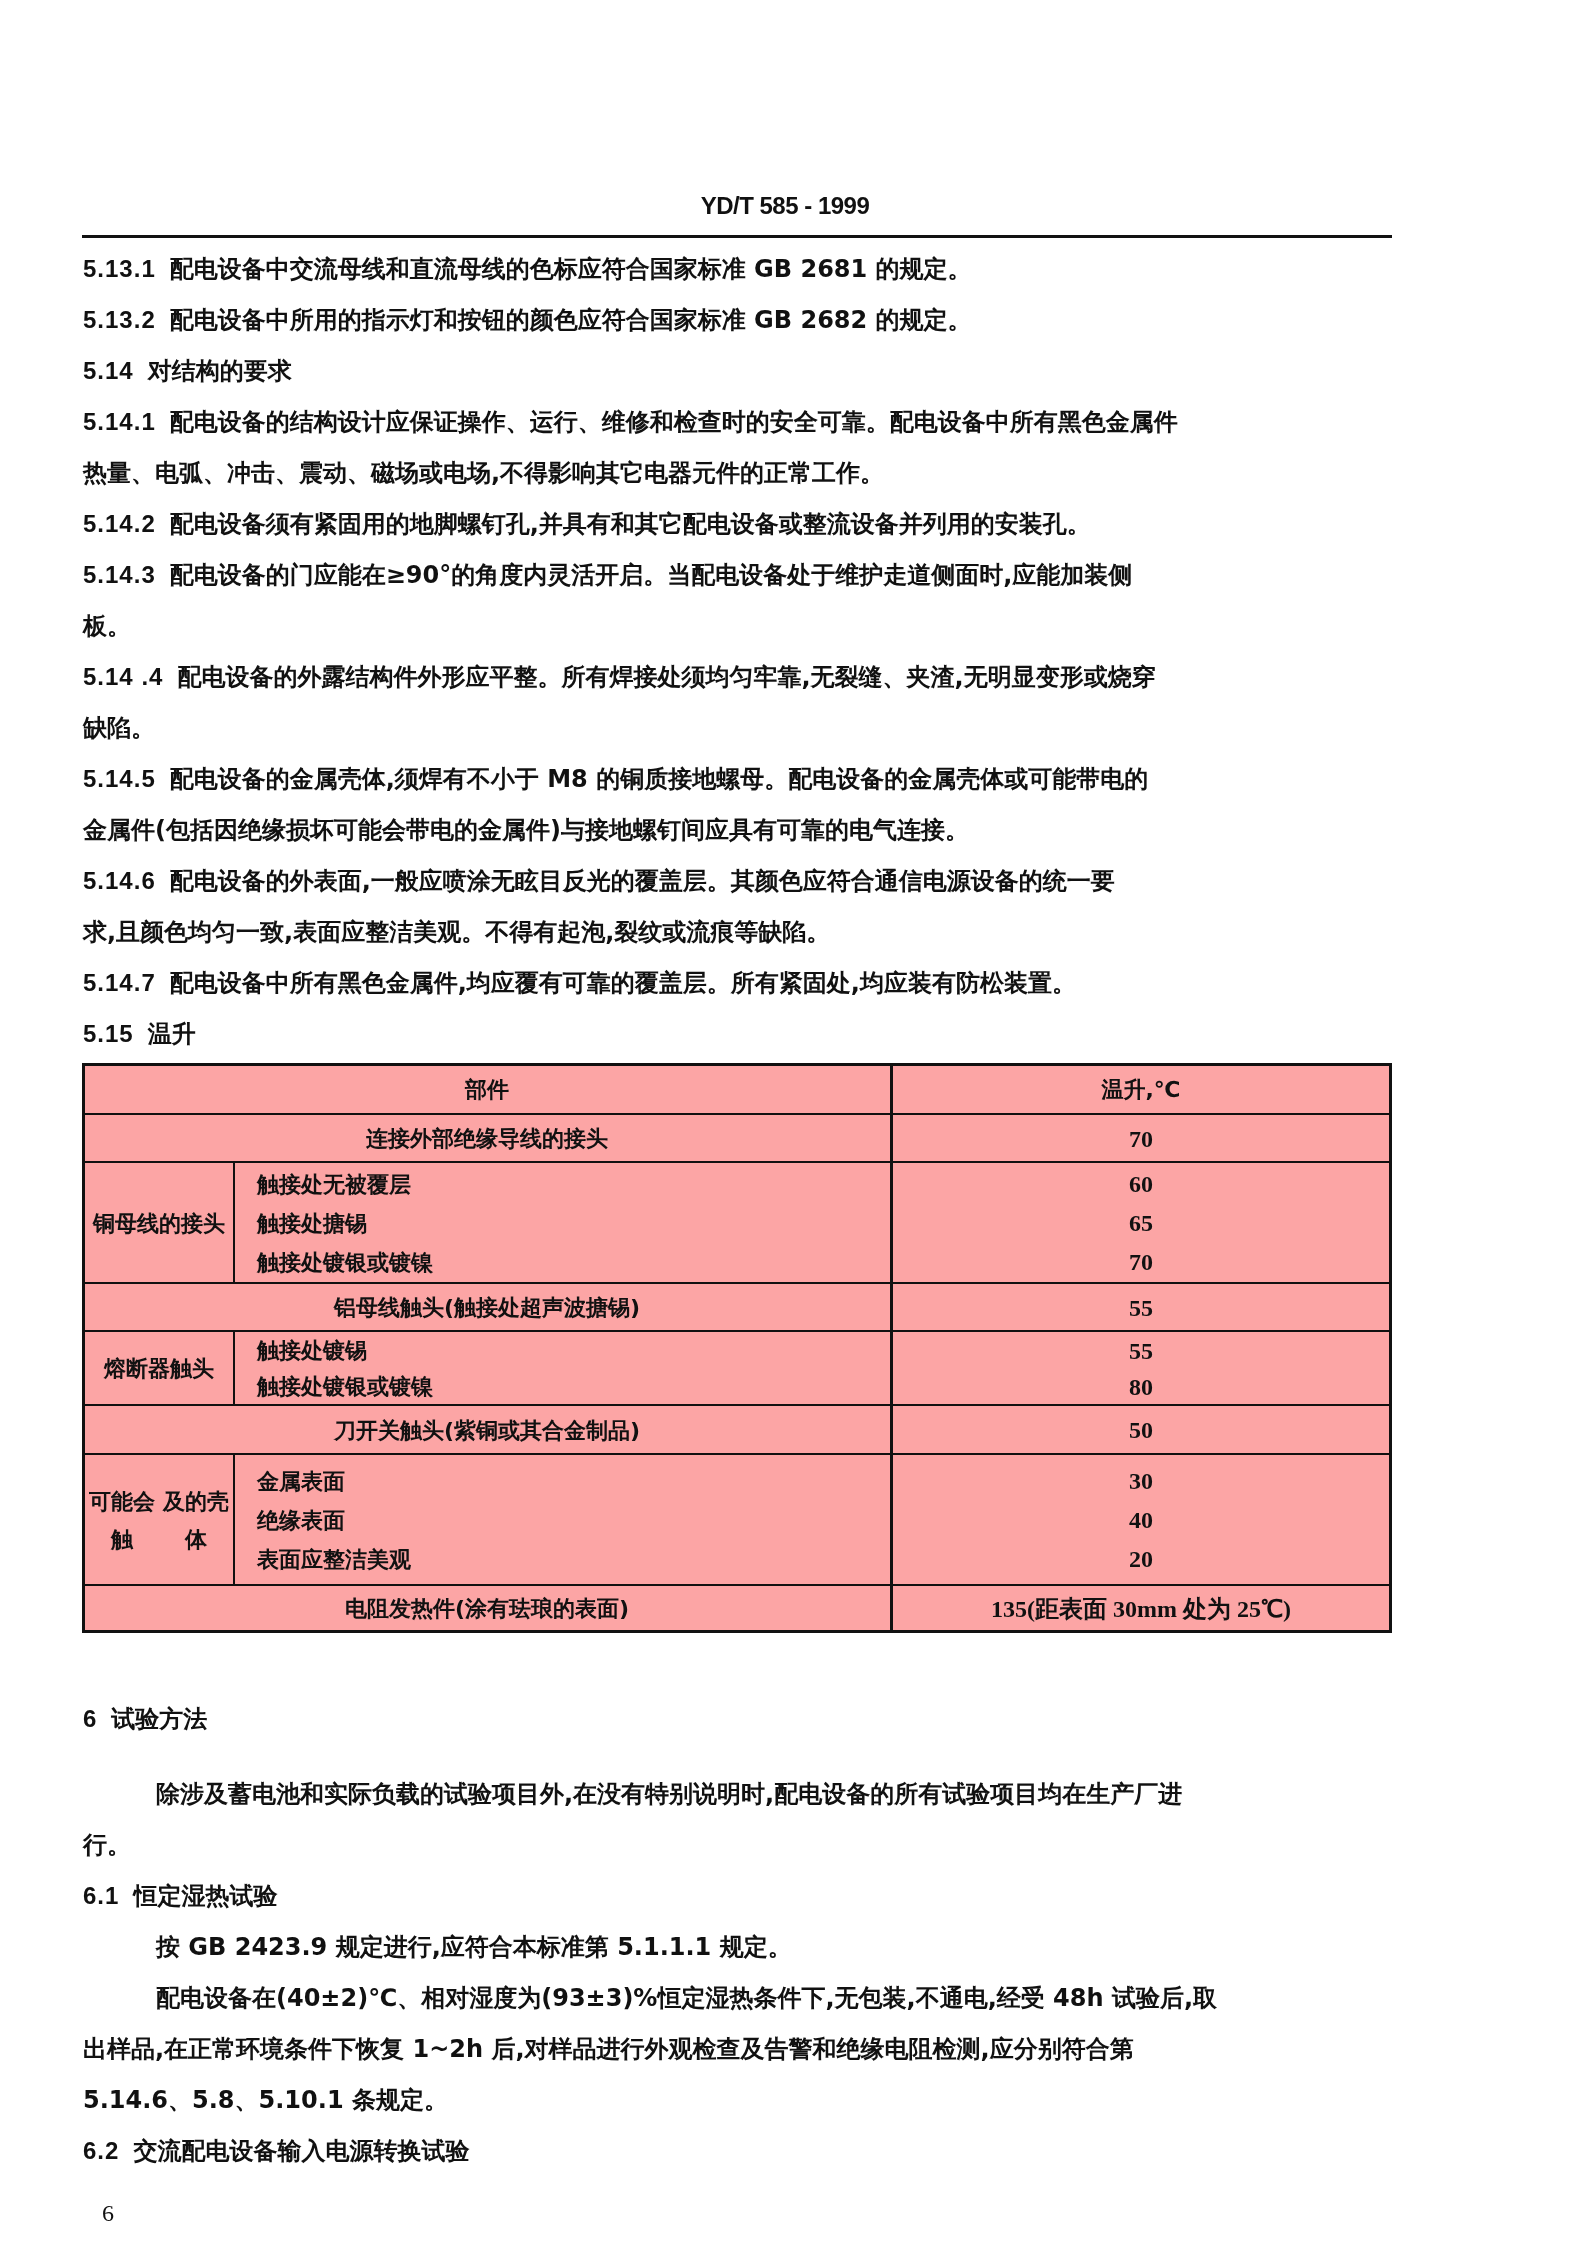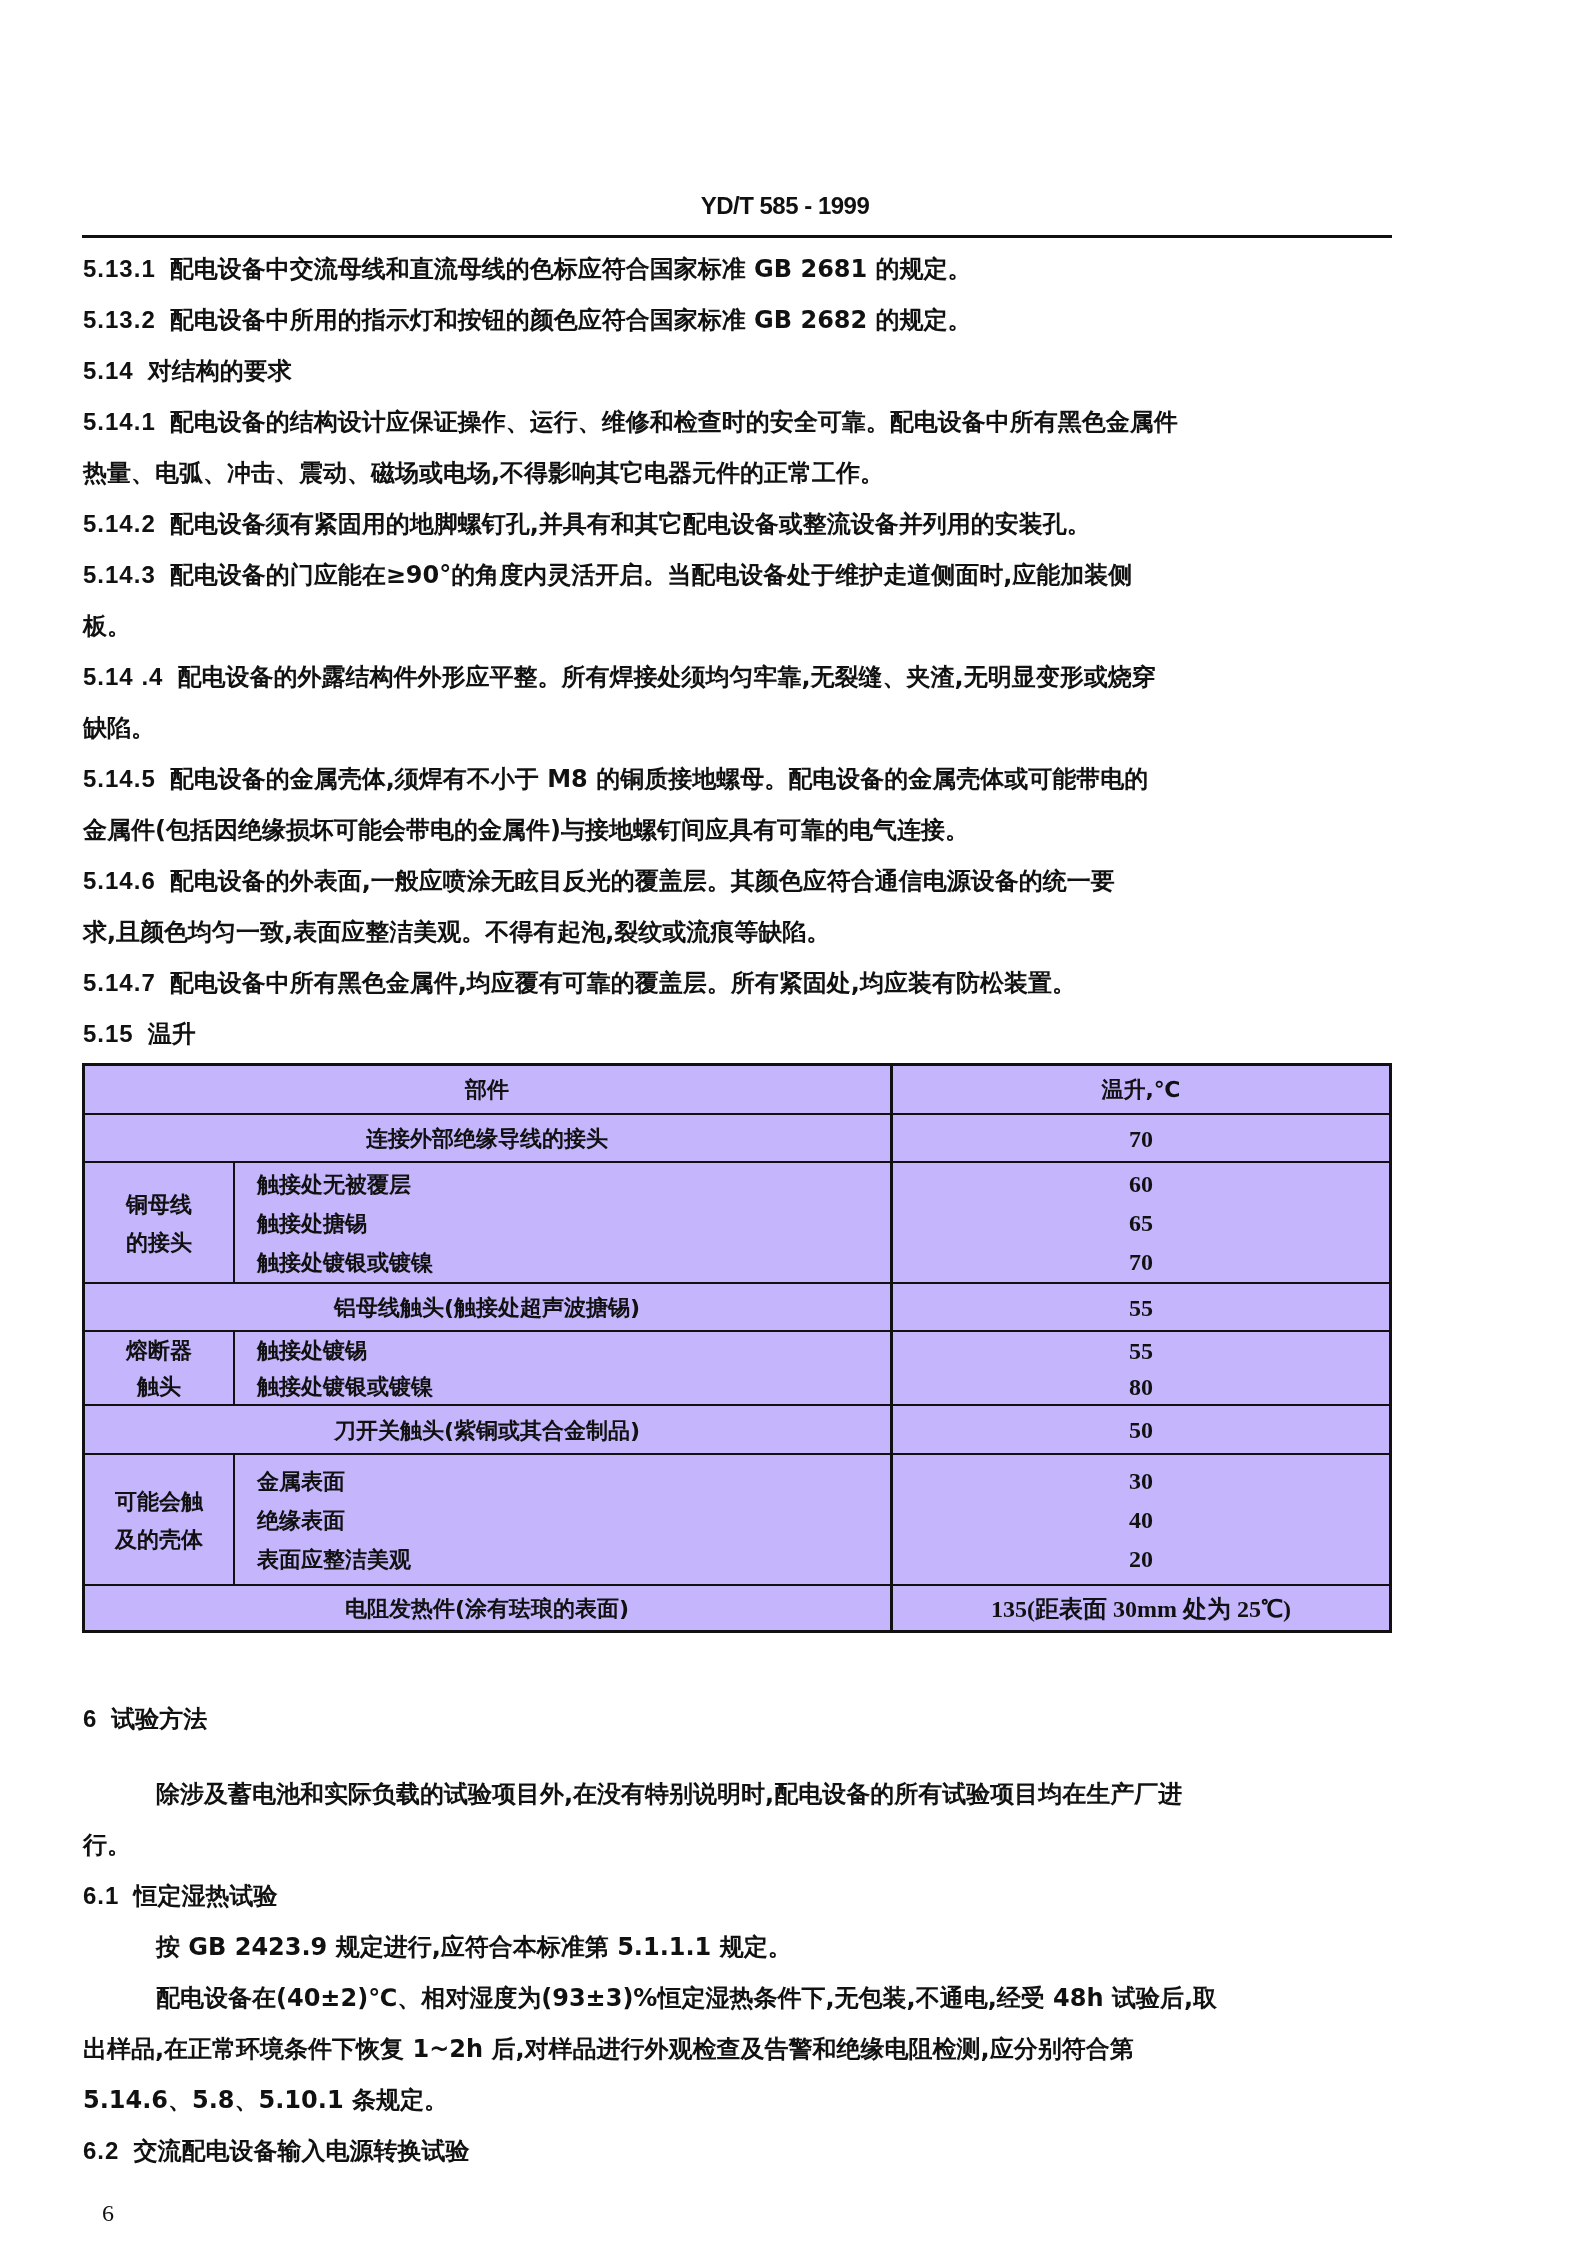--- a/index.html
+++ b/index.html
@@ -28,21 +28,21 @@
     text-align: center; font-size: 25px; font-weight: bold;
   }
   .row { position: absolute; left: 0; right: 0; border-top: 2px solid #111; }
   .row.first { border-top: none; }
   .cell {
     position: absolute; top: 0; bottom: 0; display: flex; align-items: center;
     justify-content: center; font-size: 22px; font-weight: bold;
   }
   .cell.part { left: 0; width: 804px; }
   .cell.val { left: 805px; right: 0; border-left: 3px solid #111; font-family: "Liberation Serif", serif; font-size: 24px; }
-  .cell.group { left: 0; width: 148px; border-right: 2px solid #111; flex-direction: column; line-height: 38px; text-align:center; }
+  .cell.group { left: 0; width: 148px; border-right: 2px solid #111; flex-direction: row; line-height: 38px; text-align:center; }
   .cell.subs { left: 150px; width: 654px; flex-direction: column; align-items: flex-start; padding-left: 22px; box-sizing: border-box; line-height: 39px; }
   .cell.vals { left: 805px; right: 0; border-left: 3px solid #111; flex-direction: column; line-height: 39px; font-family: "Liberation Serif", serif; font-size: 24px; }
   .page-num { position: absolute; left: 102px; top: 2142px; font-family: "Liberation Serif", serif; font-size: 24px; }
 </style>
 </head>
 <body>
 
 <div class="page-header">YD/T 585 - 1999</div>
 <div class="header-rule"></div>
 
@@ -64,21 +64,21 @@
 <div class="line" style="top:1027px"><span class="num">5.15</span><span>温升</span></div>
 <div class="line indent" style="top:1078px">当配电设备通入额定电流时,各电器元件和部件的温升不得超过表 4 的规定。</div>
 
 <style>
   
   .line { transform: translateY(-10px); }
 </style>
 
 <div class="caption" style="top:1118px">表 4   各电器元件和部件的温升</div>
 
-<div id="table-wrap" style="position:absolute;left:82px;top:1063px;width:1310px;height:570px;border:3px solid #111;box-sizing:border-box;background:#c4b5fd;">
+<div id="table-wrap" style="position:absolute;left:82px;top:1063px;width:1310px;height:570px;border:3px solid #111;box-sizing:border-box;background:#fca5a5;">
   <div class="row first" style="top:0;height:47px">
     <div class="cell part">部件</div>
     <div class="cell val" style="font-family:'DejaVu Sans',sans-serif;font-size:22px;font-weight:bold">温升,℃</div>
   </div>
   <div class="row" style="top:47px;height:48px">
     <div class="cell part">连接外部绝缘导线的接头</div>
     <div class="cell val">70</div>
   </div>
   <div class="row" style="top:95px;height:121px">
     <div class="cell group">

